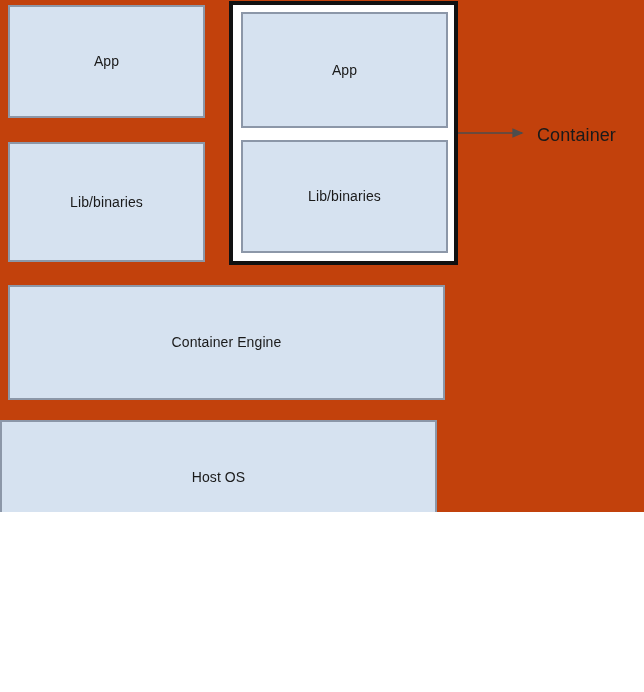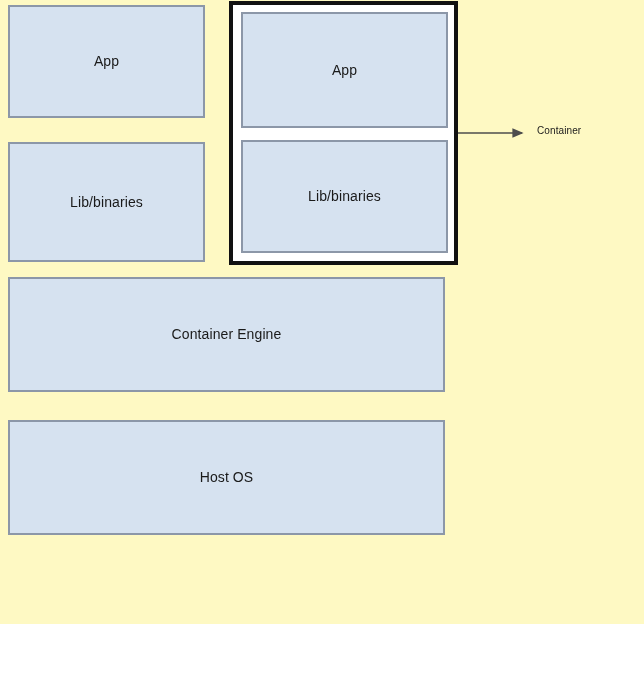--- a/index.html
+++ b/index.html
@@ -42,35 +42,35 @@
   .group-frame {
     position: absolute;
     box-sizing: border-box;
     background: #ffffff;
     border: 4px solid #111111;
   }
   
   .callout-label {
     position: absolute;
     font-family: "Liberation Sans", sans-serif;
-    font-size: 10px;
+    font-size: 18px;
     color: #1a1a1a;
     white-space: nowrap;
     letter-spacing: 0.1px;
     text-align: center;
   }
   .arrow-svg {
     position: absolute;
     overflow: visible;
   }
 </style>
 </head>
 <body>
 
-<div id="diagram-canvas" style="width: 644px; height: 624px; background: #fef9c3;">
+<div id="diagram-canvas" style="width: 644px; height: 512px; background: #c2410c;">
 
   <div class="box" id="left-app" style="left: 8px; top: 5px; width: 197px; height: 113px; background: rgb(214, 226, 240); border-color: rgb(140, 151, 168);">
     <span class="box-label" style="color: rgb(26, 26, 26);">App</span>
   </div>
 
   <div class="box" id="left-lib" style="left: 8px; top: 142px; width: 197px; height: 120px; background: rgb(214, 226, 240); border-color: rgb(140, 151, 168);">
     <span class="box-label" style="color: rgb(26, 26, 26);">Lib/binaries</span>
   </div>
 
   <div class="group-frame" id="container-frame" style="left: 229px; top: 1px; width: 229px; height: 264px; border-color: rgb(17, 17, 17);"></div>
@@ -87,22 +87,22 @@
     <defs>
       <marker id="arrowhead" markerWidth="7" markerHeight="7" refX="6" refY="3" orient="auto" markerUnits="strokeWidth">
         <path d="M0,0 L7,3 L0,6 z" fill="#4d4d4d"></path>
       </marker>
     </defs>
     <line id="callout-arrow-line" x1="0" y1="10" x2="64" y2="10" stroke="#4d4d4d" stroke-width="1.6" marker-end="url(#arrowhead)"></line>
   </svg>
 
   <div class="callout-label" id="callout-text" style="left: 537px; top: 125px; color: rgb(26, 26, 26);">Container</div>
 
-  <div class="box" id="container-engine" style="left: 8px; top: 277px; width: 437px; height: 115px; background: rgb(214, 226, 240); border-color: rgb(140, 151, 168);">
+  <div class="box" id="container-engine" style="left: 8px; top: 285px; width: 437px; height: 115px; background: rgb(214, 226, 240); border-color: rgb(140, 151, 168);">
     <span class="box-label" style="color: rgb(26, 26, 26);">Container Engine</span>
   </div>
 
-  <div class="box" id="host-os" style="left: 8px; top: 420px; width: 437px; height: 115px; background: rgb(214, 226, 240); border-color: rgb(140, 151, 168);">
+  <div class="box" id="host-os" style="left: 0; top: 420px; width: 437px; height: 115px; background: rgb(214, 226, 240); border-color: rgb(140, 151, 168);">
     <span class="box-label" style="color: rgb(26, 26, 26);">Host OS</span>
   </div>
 
 
 </div>
 
 </body></html>

